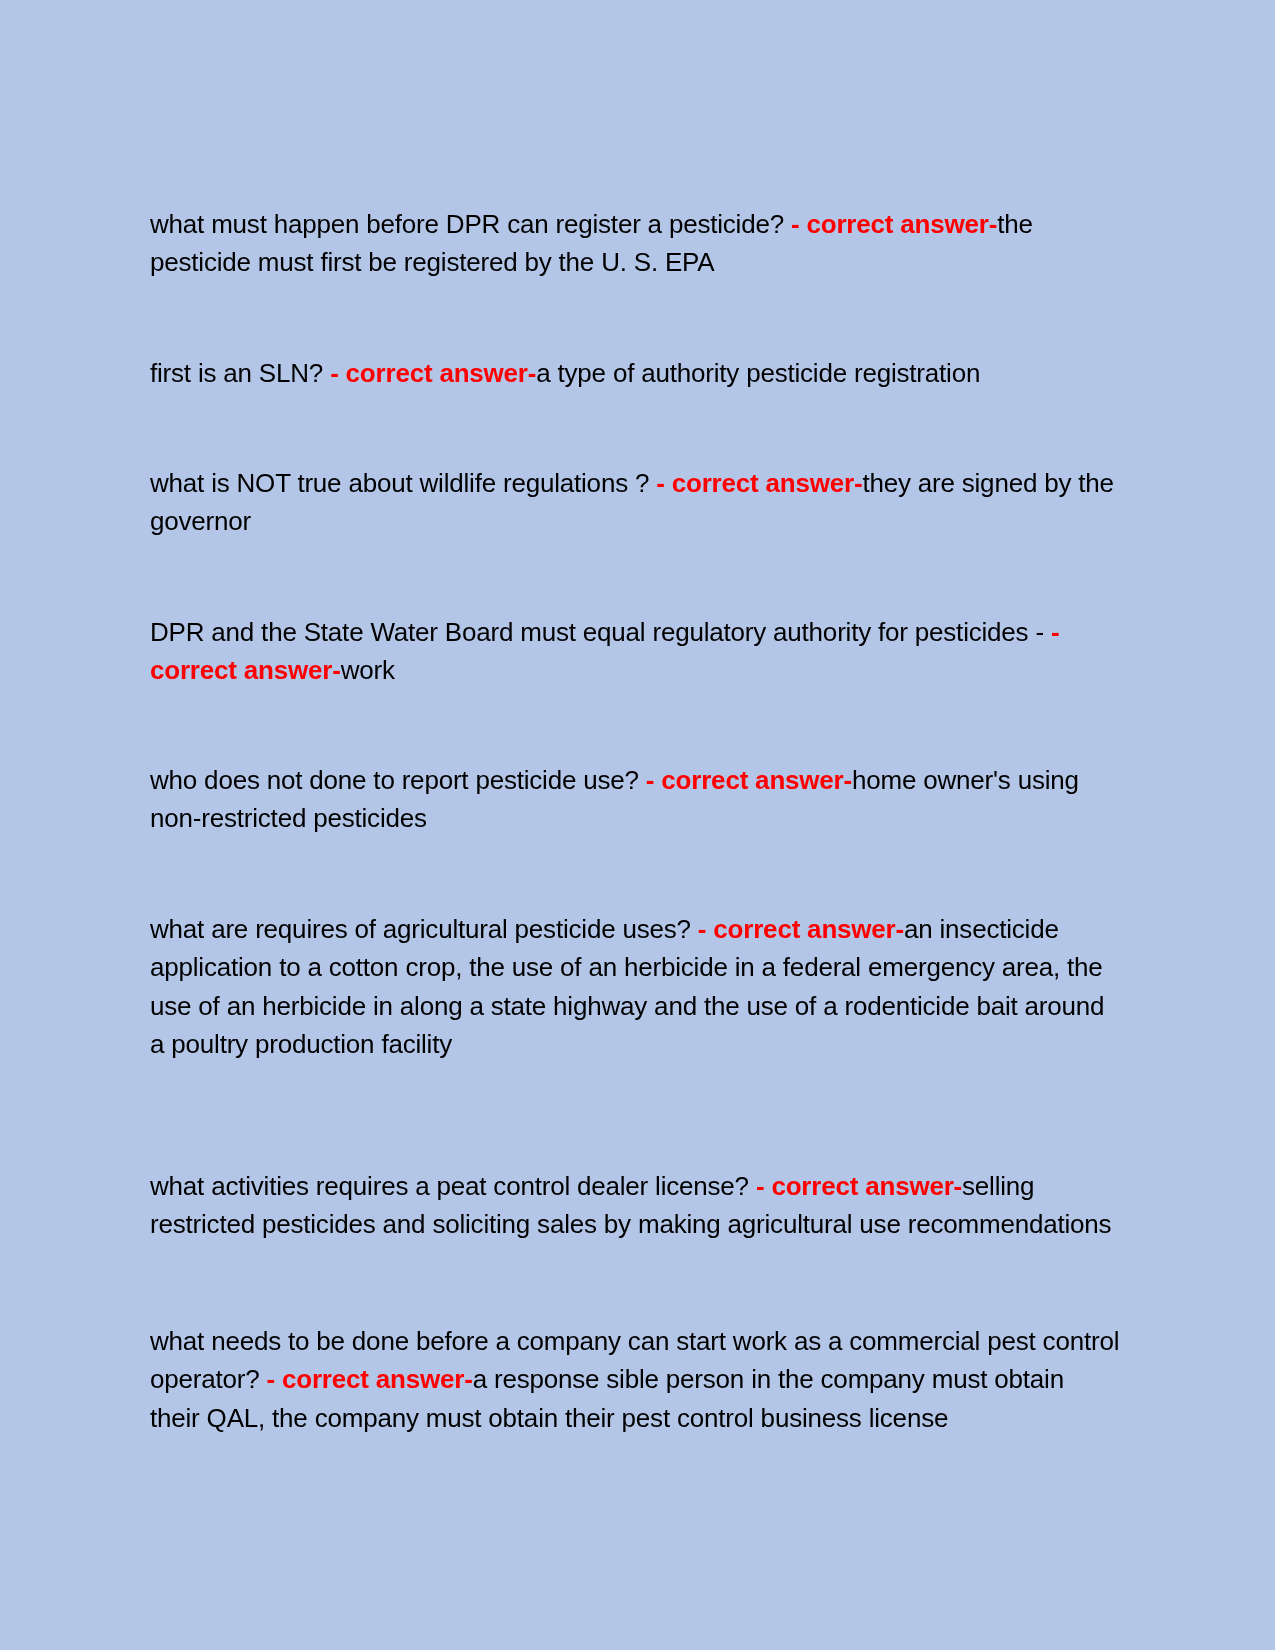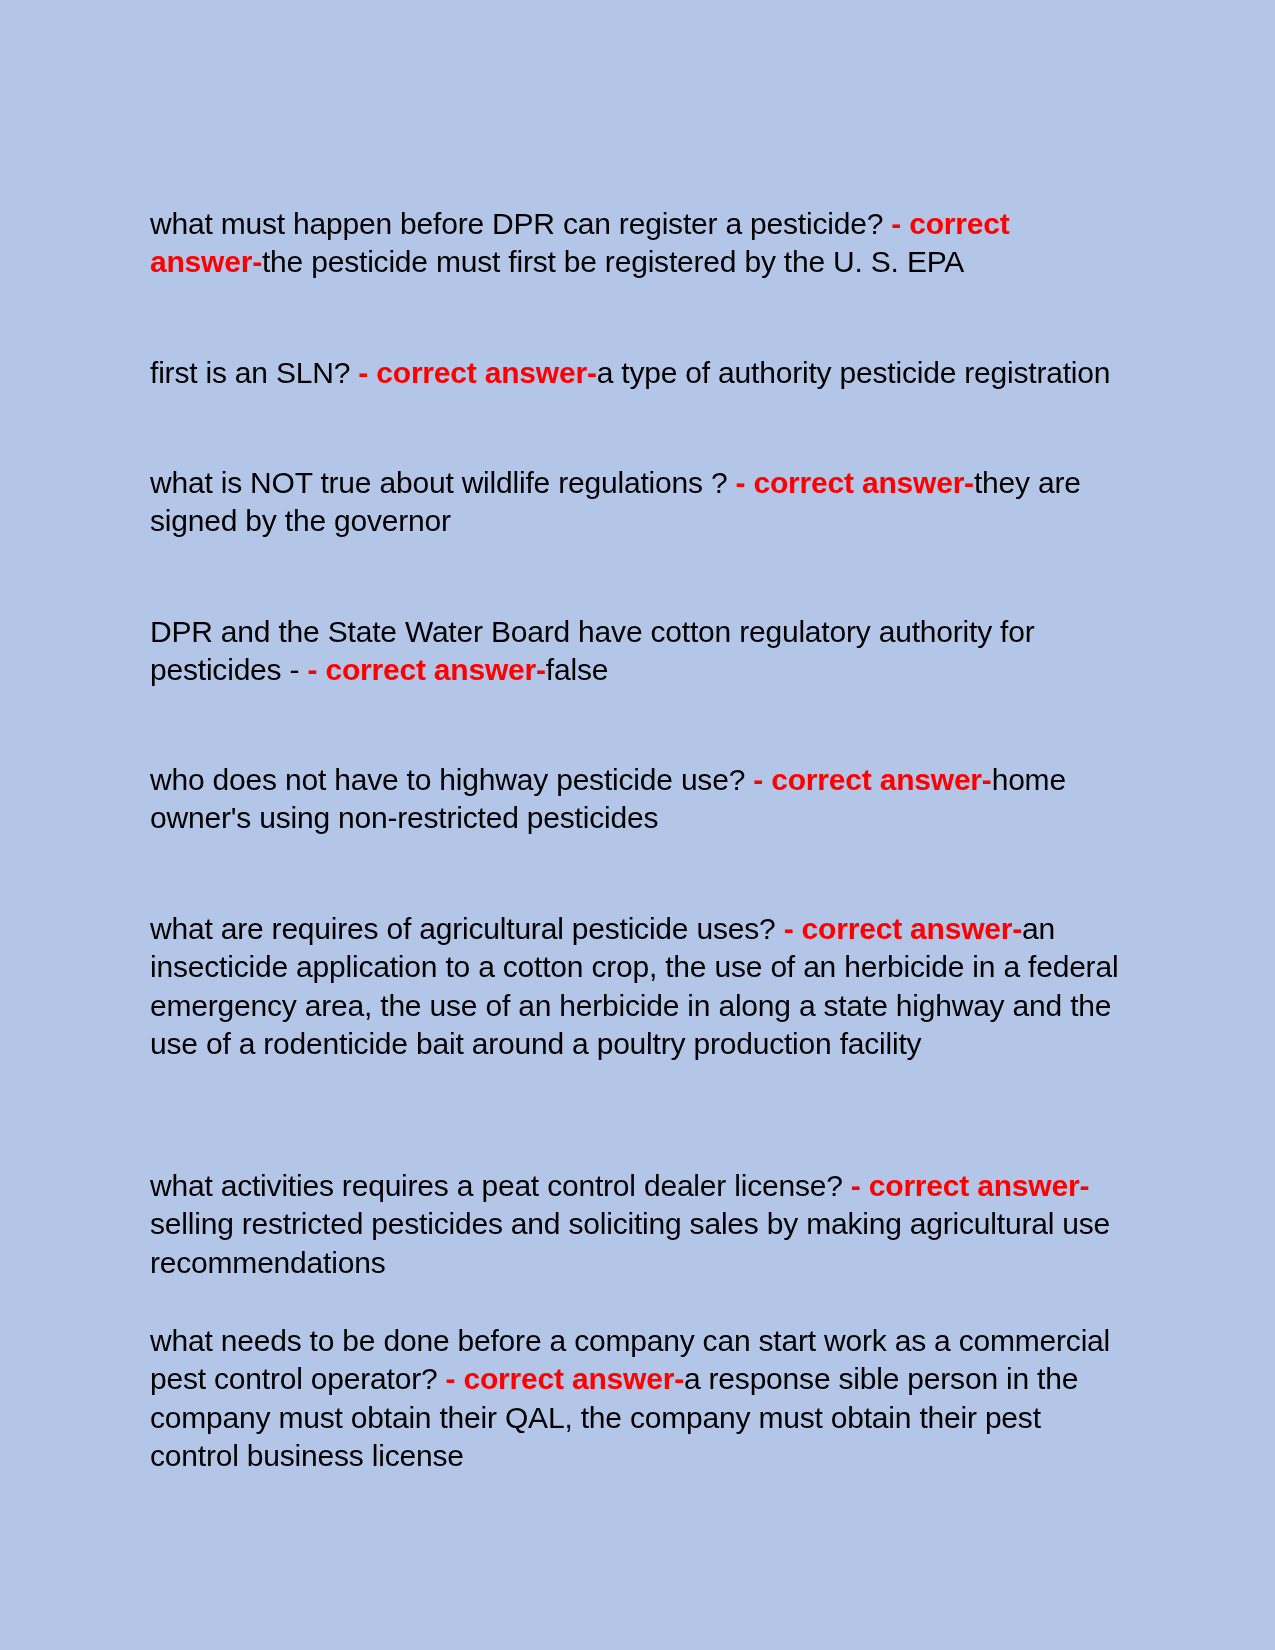--- a/index.html
+++ b/index.html
@@ -6,42 +6,42 @@
   body {
     width: 1275px; height: 1650px;
     background: #b4c6e7;
     font-family: "Liberation Sans", "DejaVu Sans", sans-serif;
     color: #000;
     position: relative;
     overflow: hidden;
   }
   .page { position: absolute; left: 150px; top: 205px; width: 970px; }
   .qa {
-    font-size: 30px;
+    font-size: 26px;
     line-height: 38.3px;
     margin: 0;
     position: absolute;
     left: 0;
     width: 970px;
     letter-spacing: -0.2px;
   }
   .ans-label { color: #ff0000; font-weight: bold; }
 </style>
 </head>
 <body>
 
 <div class="page">
   <p class="qa" style="top:0px"><span>what must happen before DPR can register a pesticide? </span><span class="ans-label">- correct answer-</span><span>the pesticide must first be registered by the U. S. EPA</span></p>
 
   <p class="qa" style="top:149px"><span>first is an SLN? </span><span class="ans-label">- correct answer-</span><span>a type of authority pesticide registration</span></p>
 
   <p class="qa" style="top:259px"><span>what is NOT true about wildlife regulations ? </span><span class="ans-label">- correct answer-</span><span>they are signed by the governor</span></p>
 
-  <p class="qa" style="top:408px"><span>DPR and the State Water Board have cotton regulatory authority for pesticides - </span><span class="ans-label">- correct answer-</span><span>false</span></p>
+  <p class="qa" style="top:408px"><span>DPR and the State Water Board must equal regulatory authority for pesticides - </span><span class="ans-label">- correct answer-</span><span>work</span></p>
 
-  <p class="qa" style="top:556px"><span>who does not have to highway pesticide use? </span><span class="ans-label">- correct answer-</span><span>home owner's using non-restricted pesticides</span></p>
+  <p class="qa" style="top:556px"><span>who does not done to report pesticide use? </span><span class="ans-label">- correct answer-</span><span>home owner's using non-restricted pesticides</span></p>
 
   <p class="qa" style="top:705px"><span>what are requires of agricultural pesticide uses? </span><span class="ans-label">- correct answer-</span><span>an insecticide application to a cotton crop, the use of an herbicide in a federal emergency area, the use of an herbicide in along a state highway and the use of a rodenticide bait around a poultry production facility</span></p>
 
   <p class="qa" style="top:962px"><span>what activities requires a peat control dealer license? </span><span class="ans-label">- correct answer-</span><span>selling restricted pesticides and soliciting sales by making agricultural use recommendations</span></p>
 
   <p class="qa" style="top:1117px"><span>what needs to be done before a company can start work as a commercial pest control operator? </span><span class="ans-label">- correct answer-</span><span>a response sible person in the company must obtain their QAL, the company must obtain their pest control business license</span></p>
 </div>
 
 </body></html>

